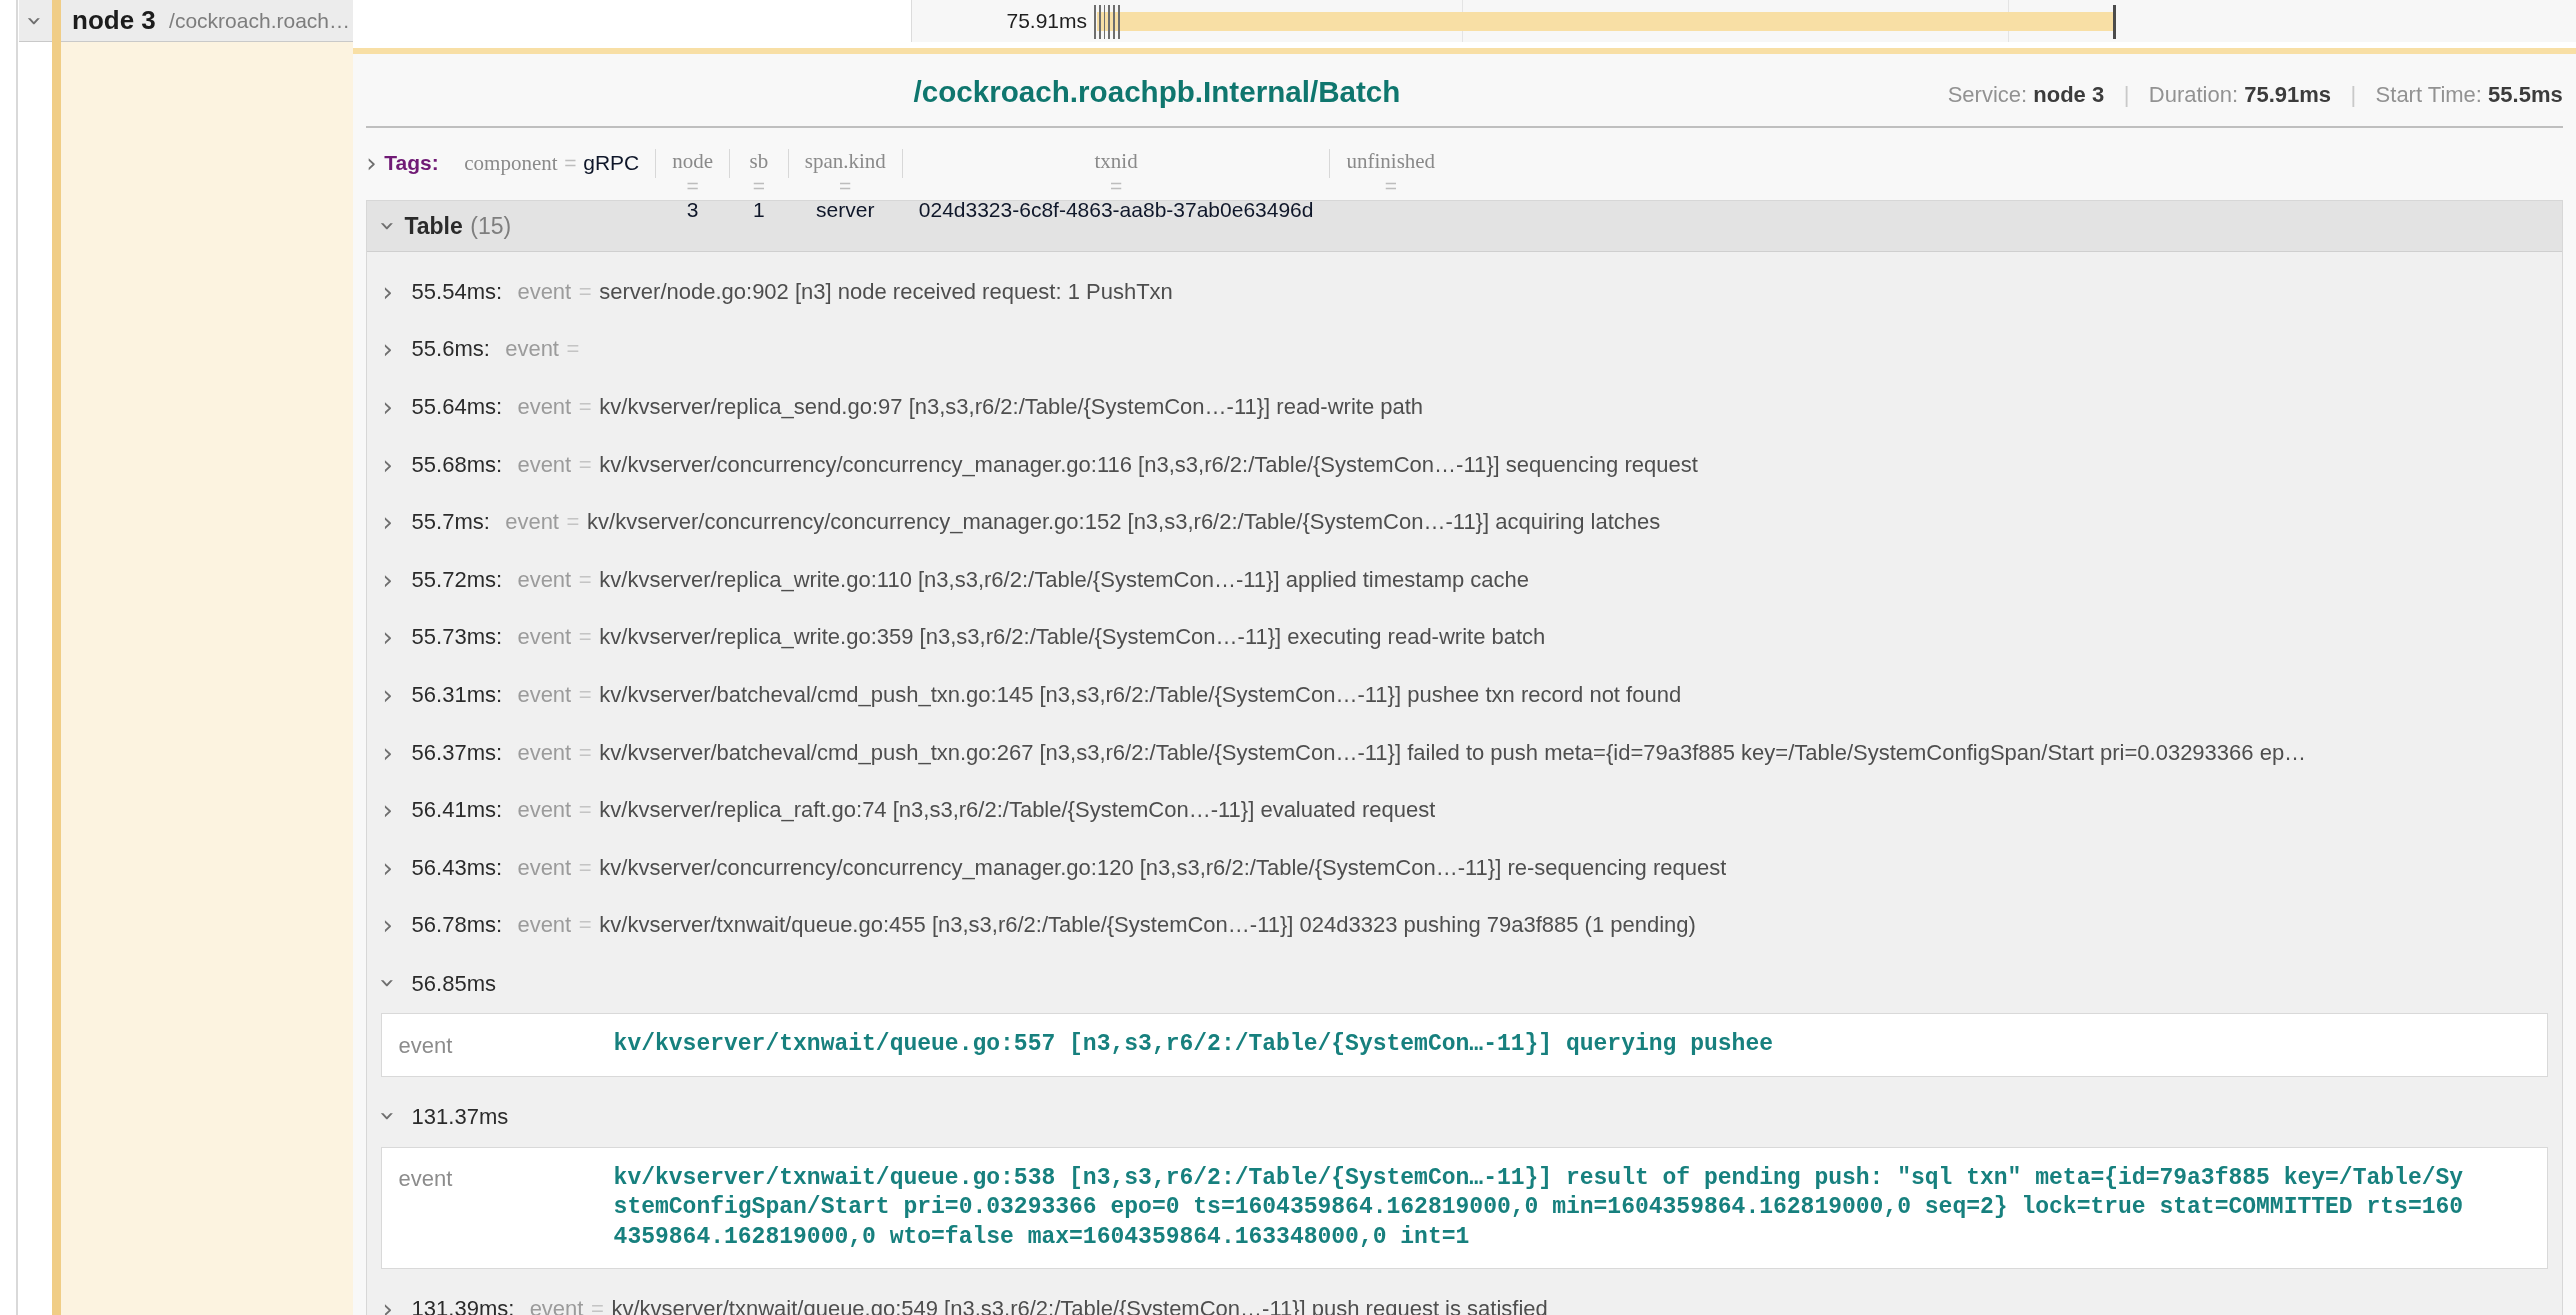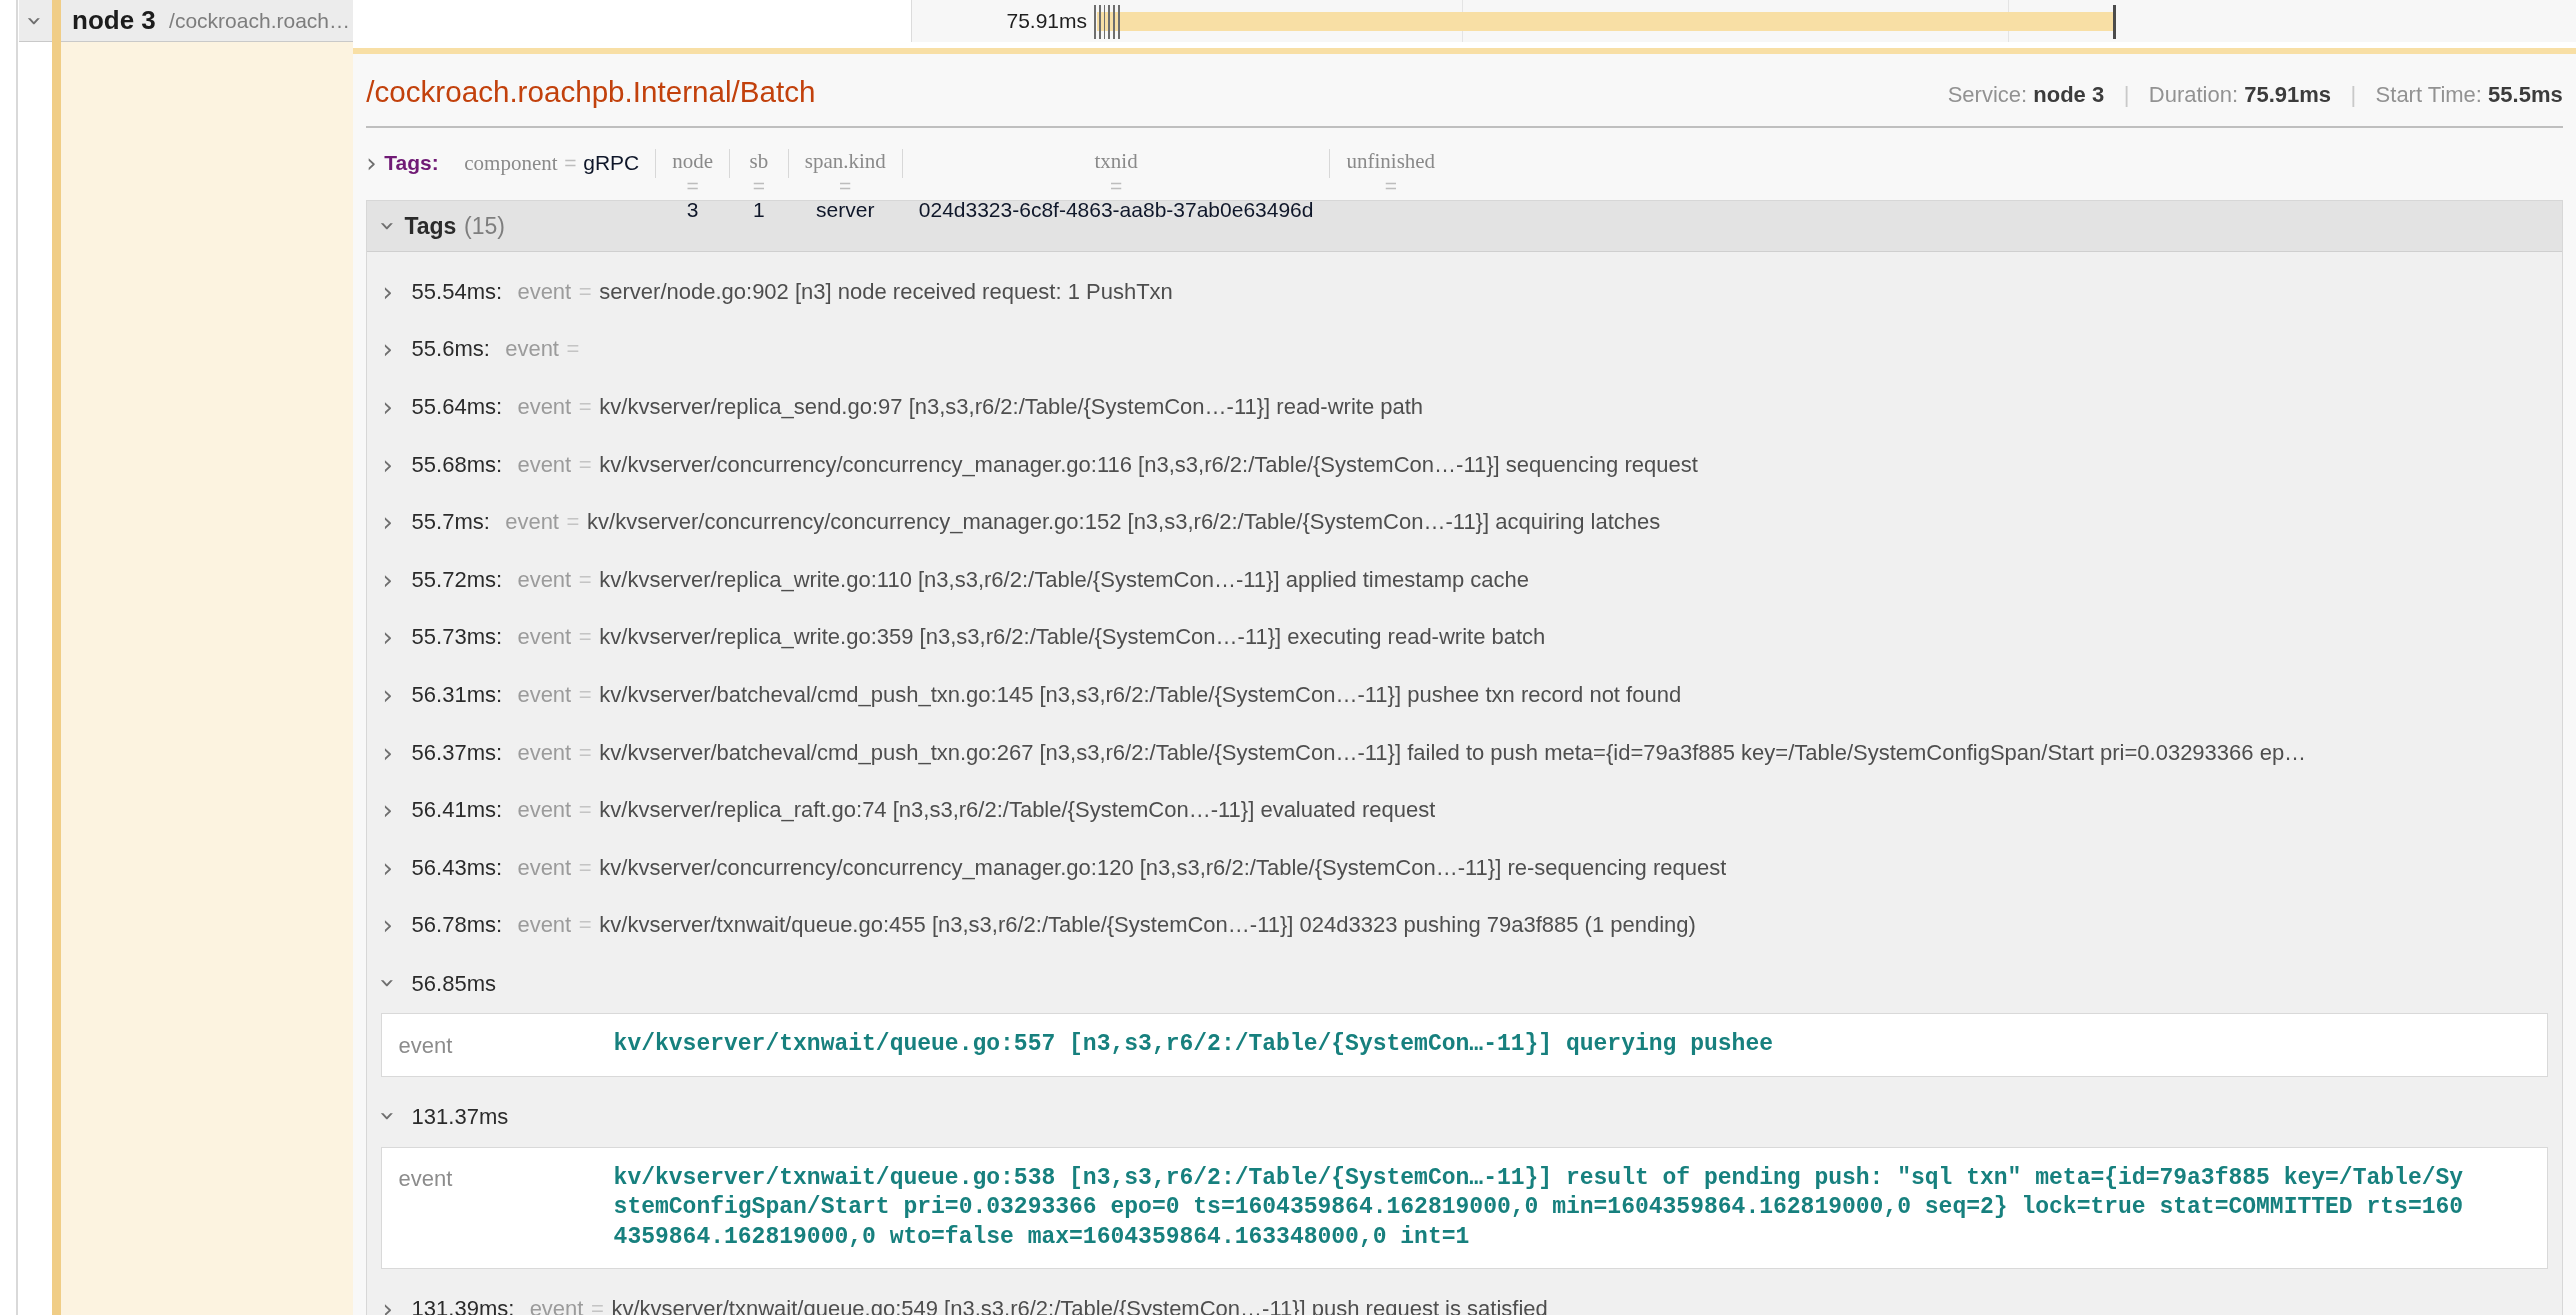--- a/index.html
+++ b/index.html
@@ -32,21 +32,21 @@
   .tick{width:1.9px;height:34px;background:#6e6e6e;margin-right:2.9px;}
   .span-bar{position:absolute;left:1097px;top:12.4px;width:1017px;height:19px;background:#f8dfa5;z-index:3;}
   .span-end{position:absolute;left:2113px;top:4.8px;width:2.9px;height:34px;background:#4c4c4c;z-index:4;}
 
   
   .detail-panel{
     position:absolute;left:353px;top:48px;right:0;bottom:0;background:#f8f8f8;
     border-top:6.7px solid #f8dfa5;padding:0 13.3px;box-sizing:border-box;z-index:2;
   }
   .detail-head{display:flex;align-items:baseline;padding-top:21px;}
-  .span-title{font-size:29.6px;font-weight:normal;color:#c2410c;flex:1;white-space:nowrap;}
+  .span-title{font-size:29.6px;font-weight:bold;color:#0f766e;flex:1;white-space:nowrap;text-align:center;}
   .head-info{font-size:22px;white-space:nowrap;}
   .head-info .lbl{color:#929292;}
   .head-info .val{color:#3c3c3c;font-weight:bold;}
   .head-info .sep{color:#c9c9c9;margin:0 13.3px;}
   .head-rule{border-bottom:2.9px solid #bfbfbf;margin-top:17px;}
 
   .tags-row{display:flex;align-items:center;margin-top:15.3px;font-size:21px;height:40px;}
   .tags-label{font-weight:bold;color:#701a75;margin:0 9.5px 0 7.6px;}
   .tag-item{padding:0 16px;color:#6d6d6d;white-space:nowrap;display:flex;align-items:center;height:29px;}
   .tag-item + .tag-item{border-left:1px solid #d8d8d8;flex-direction:column;}
@@ -153,21 +153,21 @@
           <span class="tag-key">unfinished</span>
           <span class="tag-eq">=</span>
           <span class="tag-val"></span>
         </span>
       </span>
   </div>
 
   <div class="logs-box">
     <div class="logs-header">
       <span class="chev down">›</span>
-      <span class="logs-title">Tags</span>
+      <span class="logs-title">Table</span>
       <span class="logs-count">(15)</span>
     </div>
     <div class="logs-list" id="logs-list">
         <div class="log-row">
           <span class="log-chev"><span class="chev">›</span></span>
           <span class="log-time">55.54ms:</span>
           <span class="log-key">event</span>
           <span class="log-eq">=</span>
           <span class="log-val">server/node.go:902 [n3] node received request: 1 PushTxn</span>
         </div>

